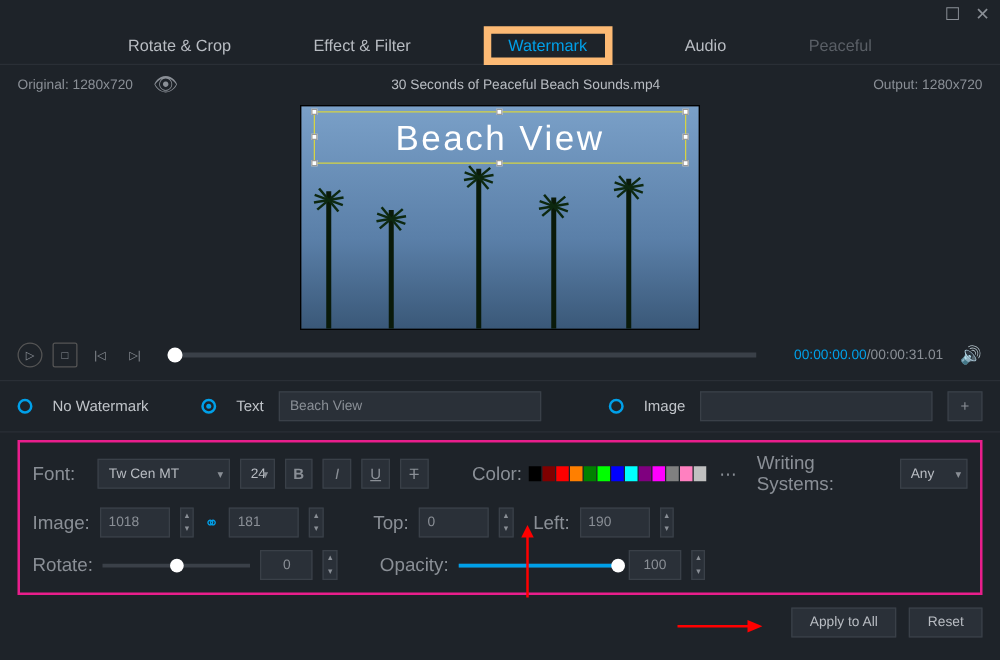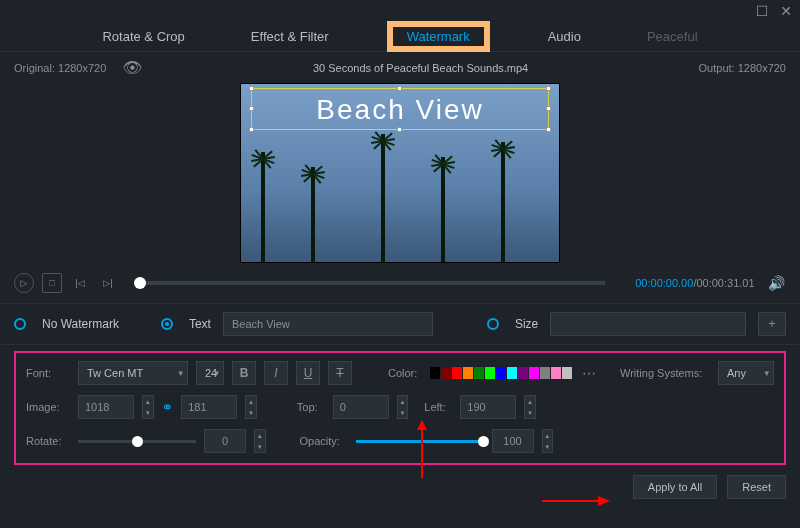--- a/index.html
+++ b/index.html
@@ -32,21 +32,21 @@
   .time .cur { color: #00a0e9; margin-left: 14px; }
   .vol { color: #8a8f96; font-size: 14px; margin-left: 6px; }
   .modebar { display: flex; align-items: center; padding: 8px 14px; gap: 12px; border-top: 1px solid #2a2f36; border-bottom: 1px solid #2a2f36; }
   .radio { width: 12px; height: 12px; border: 2px solid #00a0e9; border-radius: 50%; display: inline-block; position: relative; margin-right: 4px; vertical-align: middle; }
   .radio.on::after { content: ''; position: absolute; inset: 2px; background: #00a0e9; border-radius: 50%; }
   .modelabel { color: #c0c4c9; font-size: 12px; }
   .txtfield { background: #2a3038; border: 1px solid #3a4048; color: #8a8f96; padding: 4px 8px; font-size: 11px; height: 24px; }
   .plusbtn { width: 28px; height: 24px; background: #2a3038; border: 1px solid #3a4048; color: #8a8f96; text-align: center; line-height: 22px; }
   .settings { border: 2px solid #e91e8c; margin: 6px 14px 4px 14px; padding: 8px 10px; }
   .row { display: flex; align-items: center; gap: 8px; margin-bottom: 10px; min-height: 24px; }
-  .lbl { color: #8a8f96; font-size: 11px; min-width: 44px; }
+  .lbl { color: #8a8f96; font-size: 15px; min-width: 44px; }
   .dd { background: #2a3038; border: 1px solid #3a4048; color: #b8bcc2; padding: 3px 18px 3px 8px; font-size: 11px; height: 24px; position: relative; display: inline-flex; align-items: center; }
   .dd::after { content: '▾'; position: absolute; right: 4px; font-size: 9px; color: #8a8f96; }
   .fmtbtn { width: 24px; height: 24px; background: #2a3038; border: 1px solid #3a4048; color: #8a8f96; display: inline-flex; align-items: center; justify-content: center; font-size: 12px; font-family: serif; }
   .swatches { display: flex; gap: 1px; }
   .sw { width: 10px; height: 12px; }
   .numfield { background: #2a3038; border: 1px solid #3a4048; color: #8a8f96; padding: 3px 6px; font-size: 11px; height: 24px; width: 56px; }
   .spin { display: inline-flex; flex-direction: column; height: 24px; background: #2a3038; border: 1px solid #3a4048; }
   .spin div { font-size: 7px; line-height: 11px; padding: 0 3px; color: #8a8f96; }
   .link { color: #00a0e9; font-size: 14px; }
   .slider { height: 3px; background: #3a4048; position: relative; }
@@ -158,21 +158,21 @@
 
   <div class="modebar">
     <span class="radio"></span>
     <span class="modelabel">No Watermark</span>
     <span style="width:18px"></span>
     <span class="radio on"></span>
     <span class="modelabel">Text</span>
     <input class="txtfield" style="width: 210px;" value="Beach View">
     <span style="width:30px"></span>
     <span class="radio"></span>
-    <span class="modelabel">Size</span>
+    <span class="modelabel">Image</span>
     <input class="txtfield" style="flex: 1 1 0%;">
     <div class="plusbtn">+</div>
   </div>
 
   <div class="settings">
     <div class="row">
       <span class="lbl">Font:</span>
       <div class="dd" style="width:110px">Tw Cen MT</div>
       <div class="dd" style="width:20px">24</div>
       <div class="fmtbtn">

